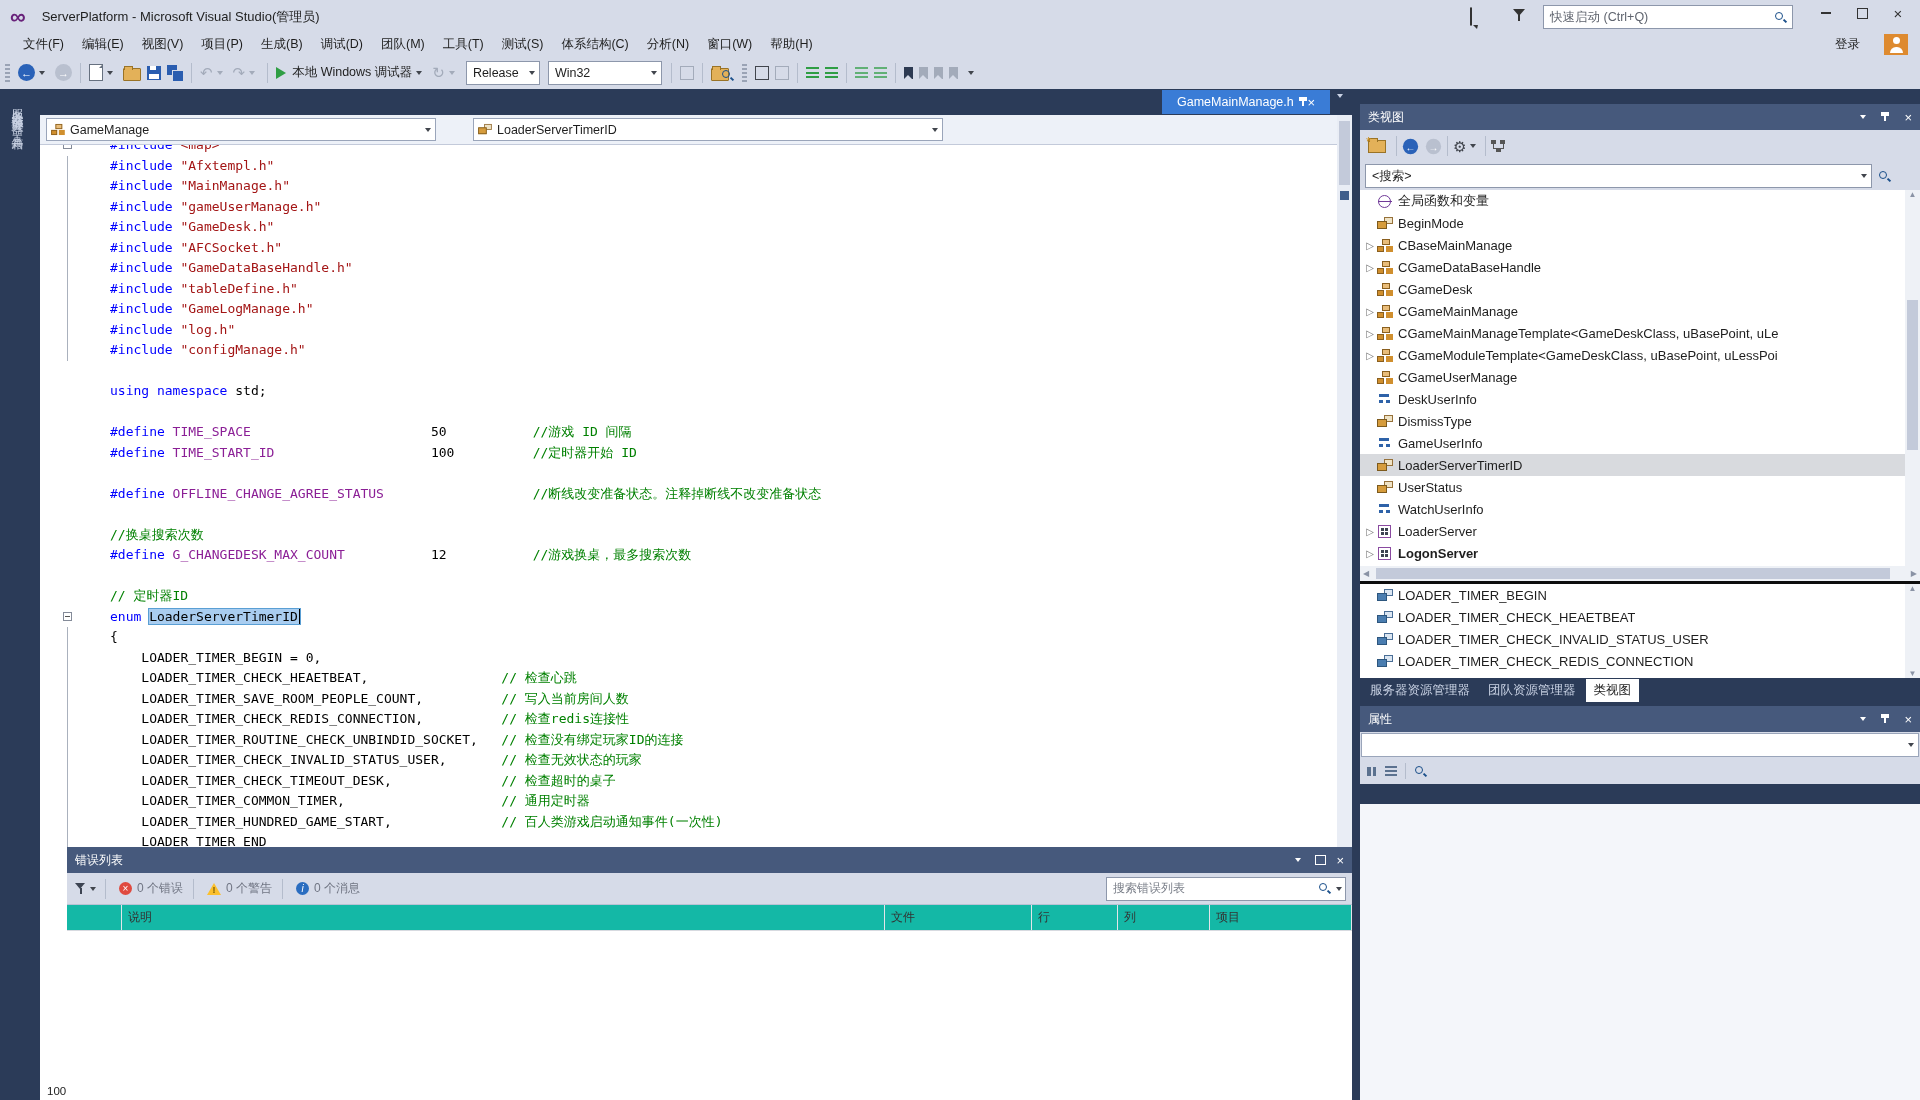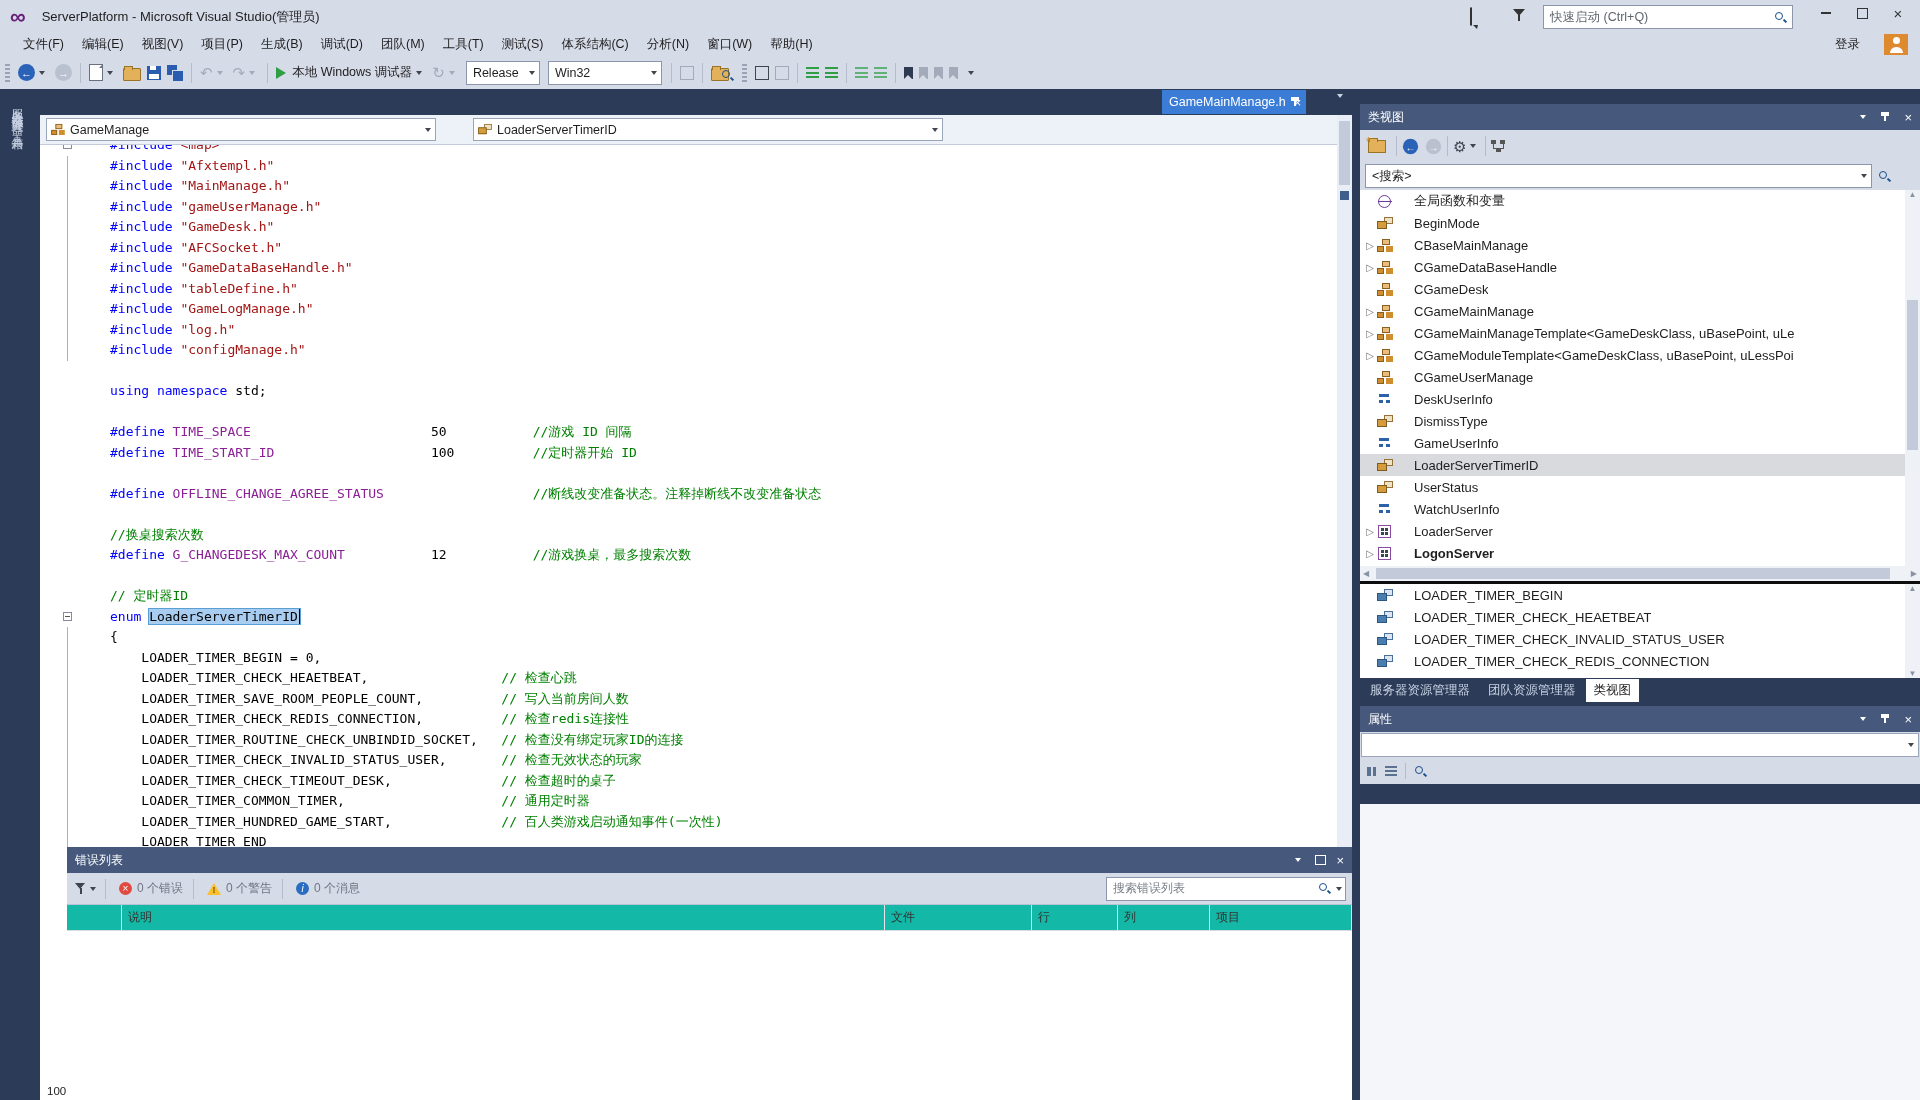--- a/index.html
+++ b/index.html
@@ -58,21 +58,21 @@
   .green-ic{width:13px;height:11px;background:repeating-linear-gradient(#2f9e44 0 2px,transparent 2px 4.5px)}
   .bm-ic{width:9px;height:12px;background:#2d3a52;position:relative}
   .bm-ic::after{content:"";position:absolute;left:0;bottom:-0px;border-left:4.5px solid transparent;border-right:4.5px solid transparent;border-bottom:4px solid #d6dbe8}
   .bm-ic.dis{background:#a3abba}.bm-ic.dis::after{border-bottom-color:#d6dbe8}
   .gray-box{width:12px;height:12px;border:1.5px solid #a3abba}
   
   .left-rail{position:absolute;left:0;top:89px;width:33px;bottom:0}
   .vtab{writing-mode:vertical-rl;color:#c9d2e4;font-size:12px;letter-spacing:2px;margin:10px auto;display:block;text-align:left;width:18px}
   
   .editor{position:absolute;left:40px;top:89px;width:1312px;bottom:0;background:#2b3b58;z-index:1}
-  .doc-tab{position:absolute;left:1122px;top:1px;width:144px;height:24px;background:#3a7cd6;color:#fff;display:flex;align-items:center;font-size:12.5px;padding:0 7px;box-sizing:border-box}
+  .doc-tab{position:absolute;left:1122px;top:1px;width:168px;height:24px;background:#3a7cd6;color:#fff;display:flex;align-items:center;font-size:12.5px;padding:0 15px;box-sizing:border-box}
   .doc-tab .tlabel{flex:1;white-space:nowrap}
   .pin{position:relative;width:10px;height:12px;margin:0 4px}
   .pin::before{content:"";position:absolute;left:1px;top:1px;width:8px;height:4px;background:#fff}
   .pin::after{content:"";position:absolute;left:4px;top:5px;width:2px;height:5px;background:#fff}
   .tab-x{color:#fff;font-size:13px;line-height:1}
   .tab-overflow{position:absolute;left:1293px;top:9px}
   .dd.lite{border-top-color:#c9d2e4}
   .nav-bar{position:absolute;left:0;top:26px;width:1297px;height:30px;background:#edf1f8;border-bottom:1px solid #c3cada;box-sizing:border-box}
   .nav-combo{position:absolute;top:3px;height:23px;background:#fff;border:1px solid #9aa5ba;box-sizing:border-box;display:flex;align-items:center;font-size:12.5px}
   .nav-combo .cval{flex:1;margin-left:4px;white-space:nowrap}
@@ -122,21 +122,21 @@
   .cv-search{height:28px;display:flex;align-items:center;padding:0 5px}
   .cv-search .sbox{flex:1;height:22px;background:#fff;border:1px solid #8d97ab;display:flex;align-items:center}
   .cv-search .sbox .ph{flex:1;margin-left:6px;font-size:12.5px;color:#1e1e1e}
   .filter-dis{position:relative;width:13px;height:13px;margin-left:6px;opacity:.45}
   .filter-dis::before{content:"";position:absolute;left:0;top:1px;border-left:5.5px solid transparent;border-right:5.5px solid transparent;border-top:6px solid #6a7florida}
   .cv-tree{height:376px;background:#fff;position:relative;overflow:hidden;font-size:13px}
   .cv-item{height:22px;display:flex;align-items:center;white-space:nowrap}
   .cv-item.selected{background:#d8dade}
   .cv-item.bold .lbl{font-weight:bold}
   .exp{width:14px;flex:0 0 14px;margin-left:3px;color:#777;font-size:10px;text-align:center}
-  .lbl{margin-left:21px;overflow:hidden}
+  .lbl{margin-left:5px;overflow:hidden}
   .ic{display:inline-block;width:16px;height:13px;position:relative;flex:0 0 16px}
   .ti-globals::before{content:"";position:absolute;left:1px;top:0;width:11px;height:11px;border:1.5px solid #703a98;border-radius:50%}
   .ti-globals::after{content:"";position:absolute;left:1px;top:6px;width:14px;height:1.5px;background:#703a98}
   .ti-enum::before{content:"";position:absolute;left:7px;top:0;width:7px;height:5px;background:#efe3c6;border:1px solid #96713a}
   .ti-enum::after{content:"";position:absolute;left:0;top:4px;width:8px;height:6px;background:#d69c3c;border:1px solid #7d5a1d}
   .ti-member::before{content:"";position:absolute;left:7px;top:0;width:7px;height:5px;background:#dbe6f2;border:1px solid #4a6e96}
   .ti-member::after{content:"";position:absolute;left:0;top:4px;width:8px;height:6px;background:#4a7db0;border:1px solid #2d567e}
   .ti-class::before{content:"";position:absolute;left:5px;top:0;width:6px;height:4px;background:#e9bd7a;border:1px solid #8a5f1e}
   .ti-class::after{content:"";position:absolute;left:0;top:7px;width:5px;height:4px;background:#d08f2e;border:1px solid #8a5f1e;box-shadow:9px 0 0 #d08f2e}
   .ti-struct::before{content:"";position:absolute;left:2px;top:1px;width:10px;height:3px;background:#2e62a8}

